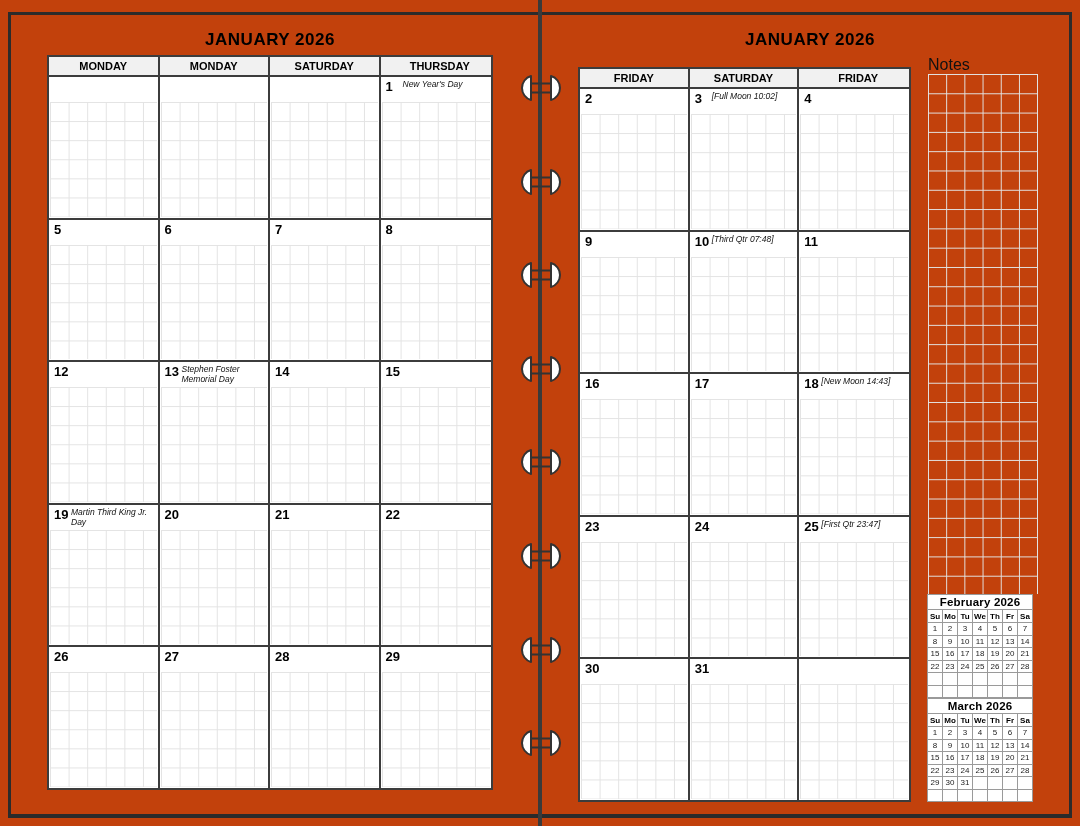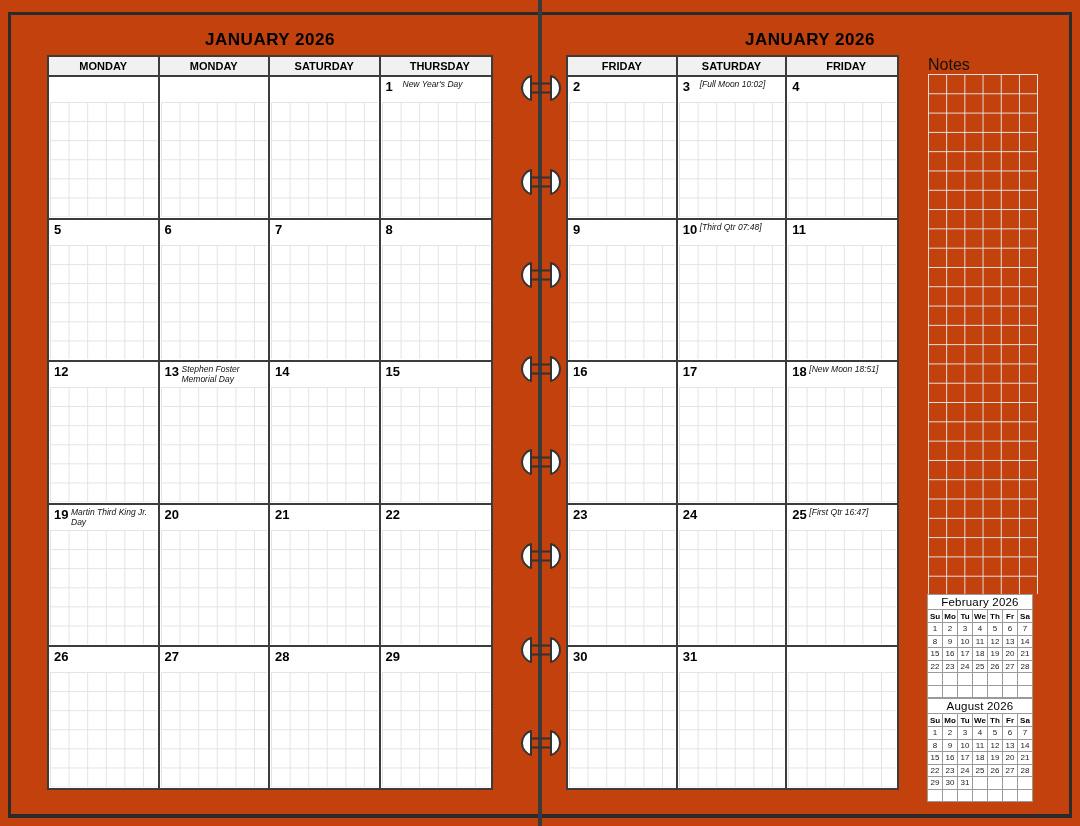--- a/index.html
+++ b/index.html
@@ -18,21 +18,21 @@
     font-size:17px;font-weight:bold;letter-spacing:.5px;color:#000;
   }
   .page-title.left{left:47px;width:446px;}
   .page-title.right{left:590px;width:440px;}
   
   .cal-table{
     position:absolute;top:55px;display:grid;grid-template-rows:18px repeat(5,1fr);
     border:2px solid #3c3c3c;box-sizing:border-box;background:#fff;
   }
   #left-table{left:47px;width:446px;height:735px;}
-  #right-table{left:566px;width:333px;height:735px;}
+  #right-table{left:578px;width:333px;height:735px;margin-top:12px;}
   .head-cell{
     background:#f1f1f1;display:flex;align-items:center;justify-content:center;
     font-size:11px;font-weight:bold;color:#000;border-right:2px solid #3c3c3c;
   }
   .head-cell.last-col{border-right:none;padding-left:8px;}
   .day-cell{
     position:relative;border-right:2px solid #3c3c3c;border-top:2px solid #3c3c3c;
     background:#fff;overflow:hidden;
   }
   .day-cell.last-col{border-right:none;}
@@ -64,21 +64,21 @@
     border-right:1px solid #e3e3e3;
   }
   
   #mini-cals{position:absolute;left:927px;top:594px;width:108px;}
   table.mini-cal{border-collapse:collapse;width:106px;table-layout:fixed;background:#fff;}
   table.mini-cal td{
     border:1px solid #9a9a9a;text-align:center;font-size:8px;height:11.5px;
     padding:0;color:#222;overflow:hidden;
   }
   table.mini-cal td.mini-title{
-    font-size:11.5px;font-weight:normal;height:14px;color:#000;letter-spacing:.2px;margin-top:12px;
+    font-size:11.5px;font-weight:bold;height:14px;color:#000;letter-spacing:.2px;margin-top:12px;
   }
   table.mini-cal td.mini-head{font-weight:bold;height:12px;color:#000;text-align:center;}
   
   .spine{position:absolute;left:538px;top:0;width:4px;height:826px;background:#3a3a3a;}
   .ring{position:absolute;left:508px;width:66px;height:28px;}
 </style>
 </head>
 <body>
 
 <div id="stage">
@@ -232,36 +232,36 @@
         <span class="day-note"></span>
         <div class="cell-grid"></div>
       </div>
       <div class="day-cell">
         <span class="day-num">17</span>
         <span class="day-note"></span>
         <div class="cell-grid"></div>
       </div>
       <div class="day-cell last-col">
         <span class="day-num">18</span>
-        <span class="day-note">[New Moon 18:51]</span>
+        <span class="day-note">[New Moon 14:43]</span>
         <div class="cell-grid"></div>
       </div>
       <div class="day-cell">
         <span class="day-num">23</span>
         <span class="day-note"></span>
         <div class="cell-grid"></div>
       </div>
       <div class="day-cell">
         <span class="day-num">24</span>
         <span class="day-note"></span>
         <div class="cell-grid"></div>
       </div>
       <div class="day-cell last-col">
         <span class="day-num">25</span>
-        <span class="day-note">[First Qtr 16:47]</span>
+        <span class="day-note">[First Qtr 23:47]</span>
         <div class="cell-grid"></div>
       </div>
       <div class="day-cell">
         <span class="day-num">30</span>
         <span class="day-note"></span>
         <div class="cell-grid"></div>
       </div>
       <div class="day-cell">
         <span class="day-num">31</span>
         <span class="day-note"></span>
@@ -344,21 +344,21 @@
             <td></td>
             <td></td>
             <td></td>
             <td></td>
           </tr>
         </tbody>
       </table>
       <table class="mini-cal">
         <tbody>
           <tr>
-            <td colspan="7" class="mini-title">August 2026</td>
+            <td colspan="7" class="mini-title">March 2026</td>
           </tr>
           <tr>
             <td class="mini-head">Su</td>
             <td class="mini-head">Mo</td>
             <td class="mini-head">Tu</td>
             <td class="mini-head">We</td>
             <td class="mini-head">Th</td>
             <td class="mini-head">Fr</td>
             <td class="mini-head">Sa</td>
           </tr>

